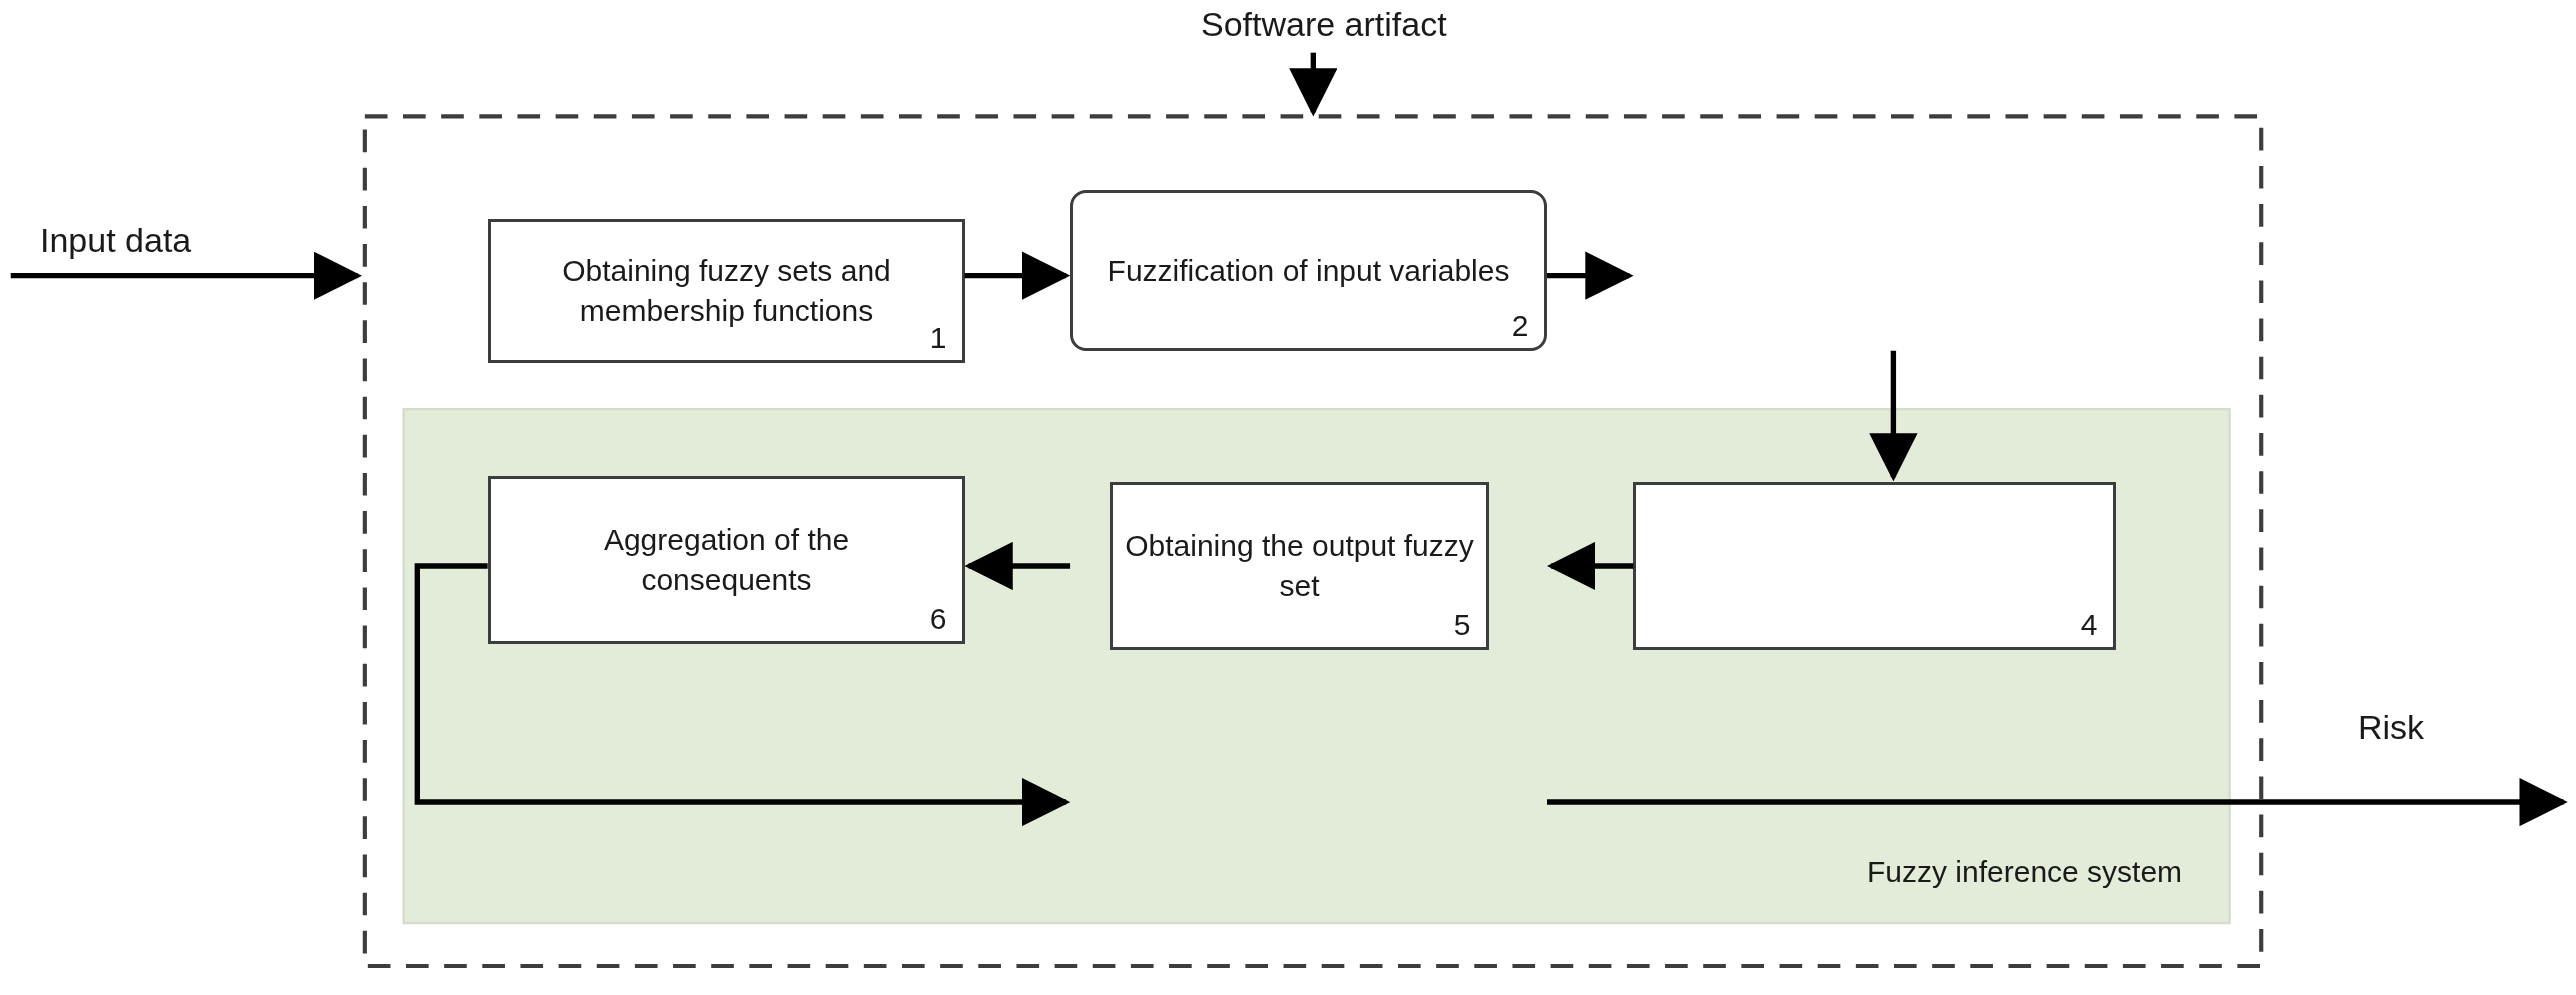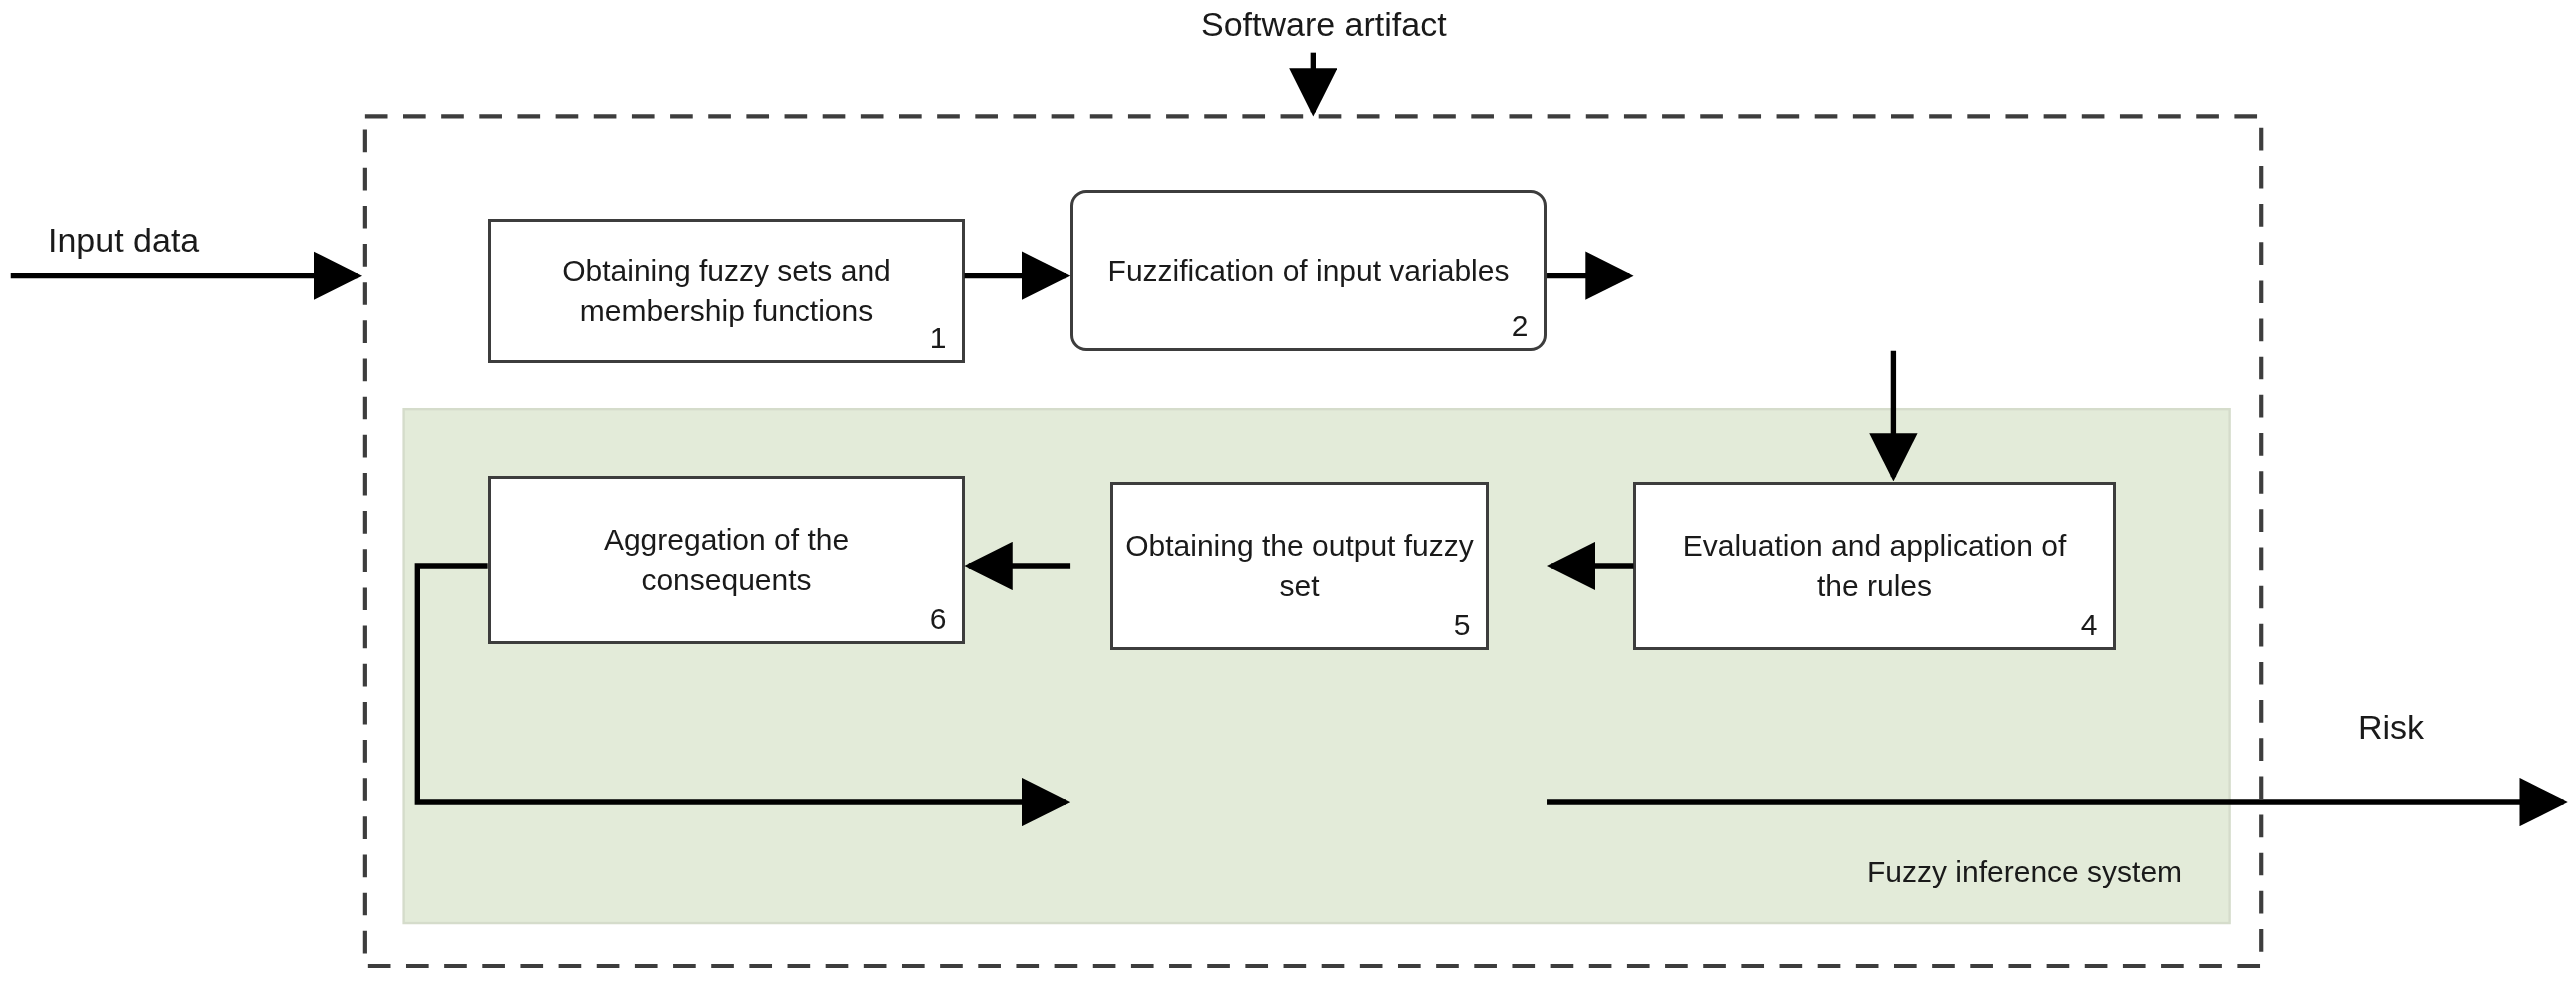--- a/index.html
+++ b/index.html
@@ -36,22 +36,20 @@
     <div class="node-num">1</div>
   </div>
 
   <div class="node" style="left:1070px;top:190px;width:477px;height:161px;border-radius:16px;">
     <div class="node-label">Fuzzification of input variables</div>
     <div class="node-num">2</div>
   </div>
 
 
   <div class="node" style="left:1633px;top:482px;width:483px;height:168px;">
-    <div class="node-label">Evaluation and application of
-the rules</div>
     <div class="node-num">4</div>
   </div>
 
   <div class="node" style="left:1070px;top:482px;width:379px;height:168px;margin-left:40px;">
     <div class="node-label">Obtaining the output fuzzy set</div>
     <div class="node-num">5</div>
   </div>
 
   <div class="node" style="left:488px;top:476px;width:477px;height:168px;">
     <div class="node-label">Aggregation of the
@@ -81,20 +79,20 @@
 
     <line x1="1795" y1="949" x2="1625" y2="949" stroke="#000000" stroke-width="9" marker-end="url(#ah)"></line>
 
     <path d="M818,949 L700,949 L700,1345 L1788,1345" fill="none" stroke="#000000" stroke-width="9" marker-end="url(#ah)"></path>
 
     <line x1="2595" y1="1345" x2="4300" y2="1345" stroke="#000000" stroke-width="9" marker-end="url(#ah)"></line>
   </svg>
 
   <div class="free-label" style="left:1201px;top:4.8px;">Software artifact</div>
 
-  <div class="free-label" style="left:48px;top:221px;">Input data</div>
+  <div class="free-label" style="left:40px;top:221px;">Input data</div>
 
   <div class="free-label" style="left:2358px;top:708px;">Risk</div>
 
   <div class="region-label" style="left:1867px;top:855px;">Fuzzy inference system</div>
 
 </div>
 
 
 </body></html>

